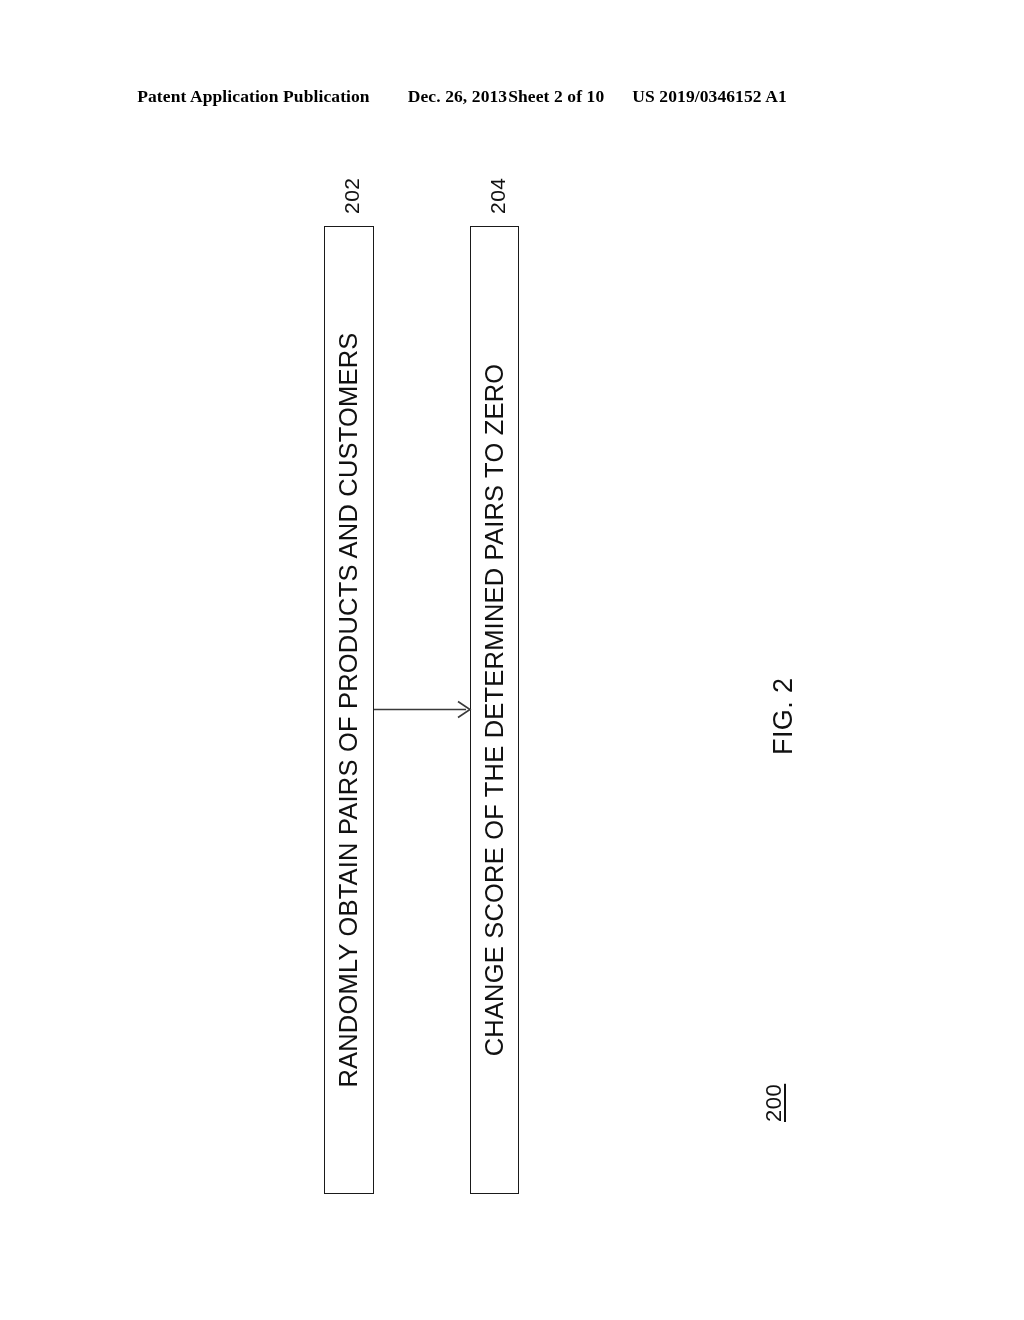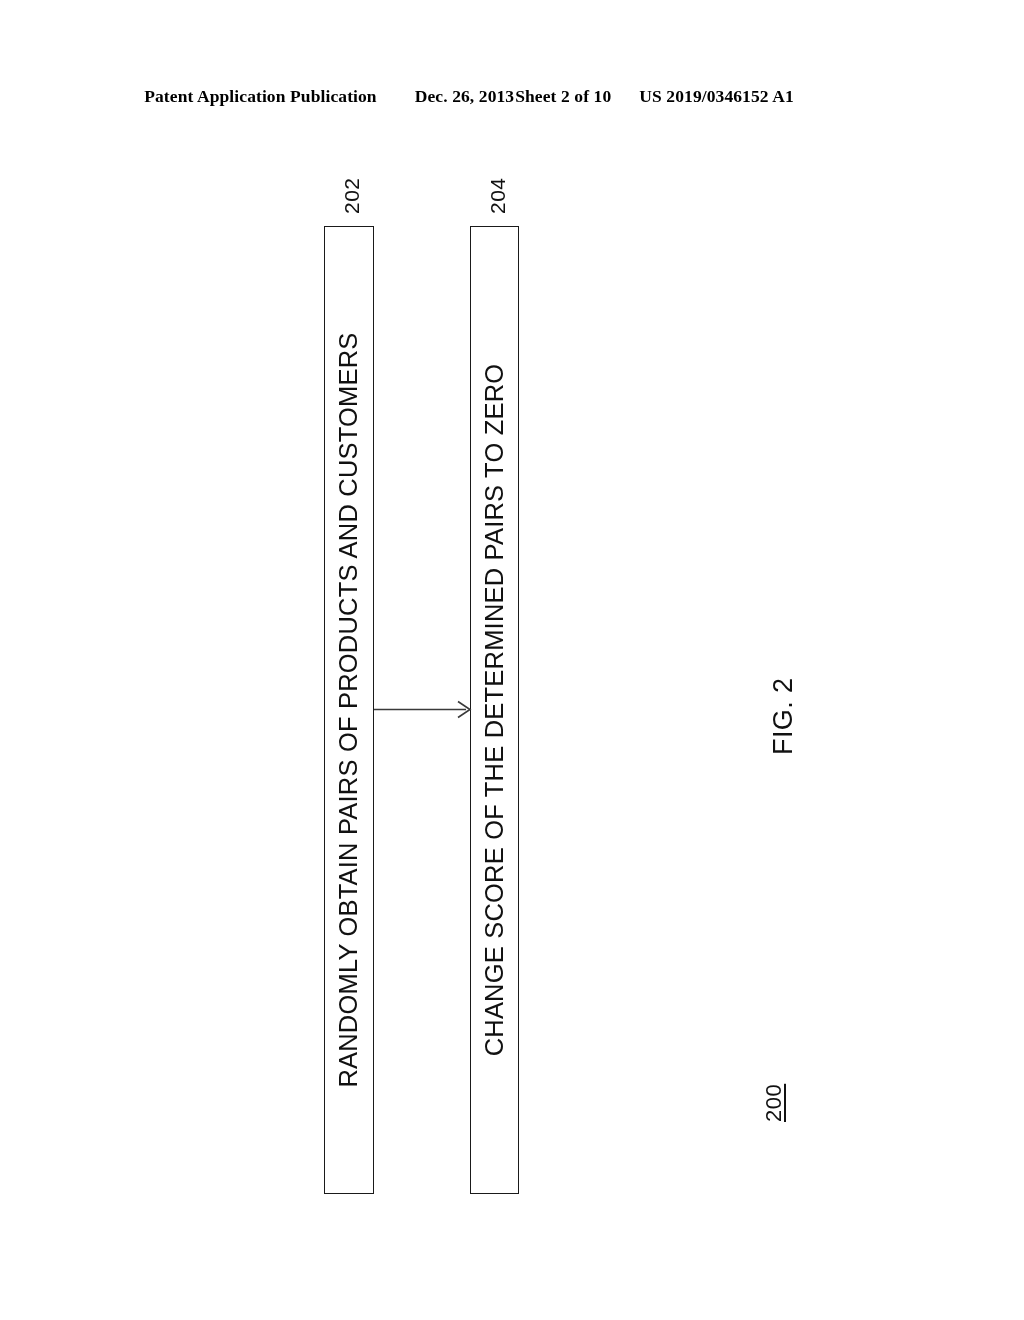--- a/index.html
+++ b/index.html
@@ -12,21 +12,21 @@
     height: 1320px;
     position: relative;
     overflow: hidden;
     font-family: "Liberation Sans", sans-serif;
     color: #000000;
   }
 
   
   .page-header {
     position: absolute;
-    left: 11px;
+    left: 4px;
     top: 86px;
     width: 840px;
     height: 30px;
     display: flex;
     align-items: baseline;
     justify-content: center;
     font-family: "Liberation Serif", serif;
     font-weight: bold;
     font-size: 17.5px;
     letter-spacing: 0.1px;

